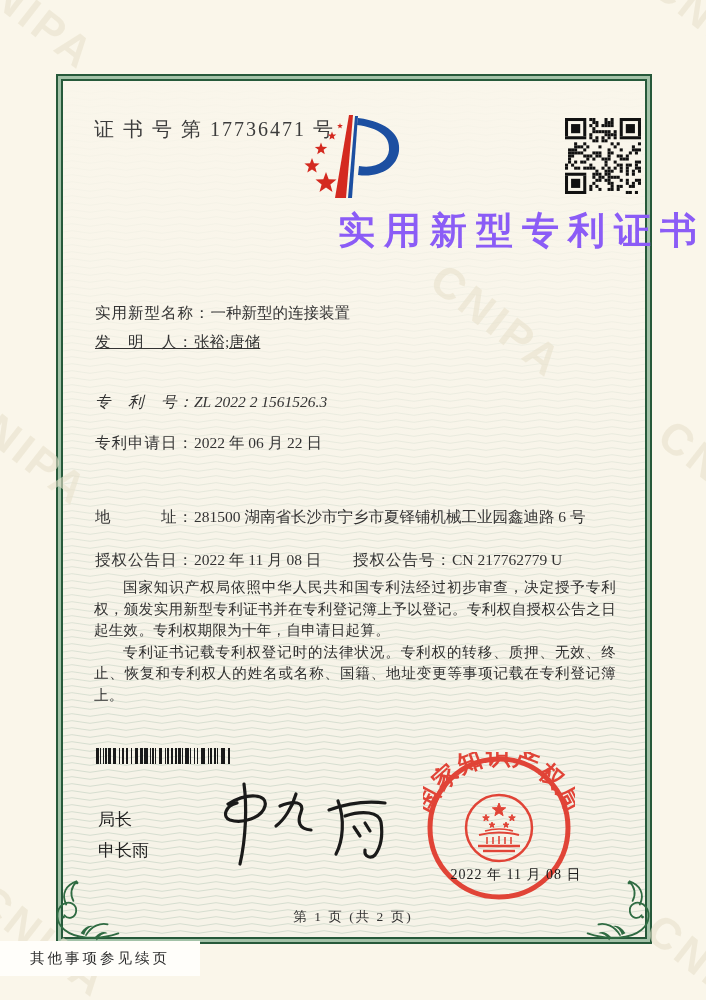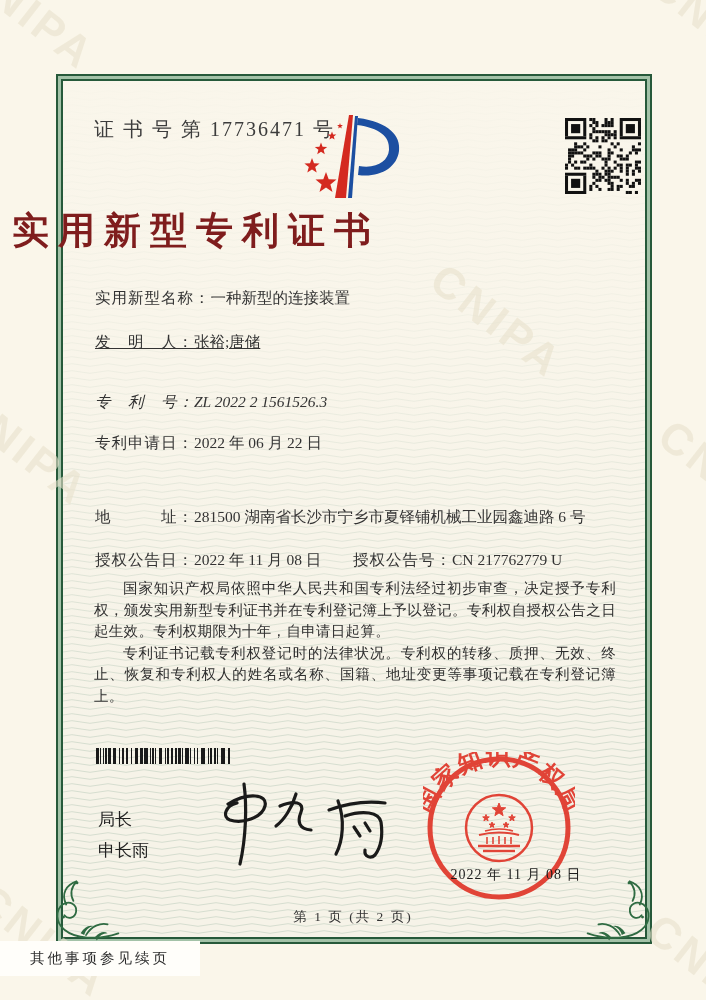--- a/index.html
+++ b/index.html
@@ -27,31 +27,31 @@
   .waves{position:absolute; left:0; top:0;}
   .fade{
     position:absolute; inset:0;
     background:linear-gradient(180deg, rgba(250,246,235,.95) 0%, rgba(250,246,235,.75) 28%,
                rgba(250,246,235,.3) 55%, rgba(250,246,235,0) 78%);
   }
   .cert-no{position:absolute; left:94px; top:116px; font-size:20px; letter-spacing:2px; color:#3c3c3c;}
   .logo{position:absolute; left:288px; top:104px; width:132px; height:98px;}
   .qr{position:absolute; left:565px; top:118px; width:76px; height:76px;}
   .title{
-    position:absolute; left:0; right:0; top:206px; text-align:left;
-    font-size:37px; font-weight:bold; letter-spacing:9px; color:#7f1d1d;padding-left:12px;
+    position:absolute; left:0; right:0; top:206px; text-align:right;
+    font-size:37px; font-weight:bold; letter-spacing:9px; color:#8b5cf6;padding-left:12px;
   }
   .field{position:absolute; left:95px; font-size:15.5px; color:#333; white-space:nowrap;}
   .field .lbl{letter-spacing:1px;}
   .grant-no{position:absolute; left:258px; top:0;}
   .body-text{
     position:absolute; left:94px; top:578px; width:522px;
     font-size:14.5px; line-height:21.5px; color:#2e2e2e; letter-spacing:.3px;
   }
-  .body-text p{margin:0; text-indent:2em; text-align:justify;}
+  .body-text p{margin:0; text-indent:2em; text-align:justify;font-family:Liberation Mono, monospace;}
   .barcode{position:absolute; left:96px; top:748px; height:16px; display:flex; align-items:stretch;}
   .barcode div{background:#1a1a1a;}
   .signer{position:absolute; left:98px; top:804px; font-size:17px; color:#222; line-height:31px;}
   .sig{position:absolute; left:192px; top:774px;}
   .seal{position:absolute; left:423px; top:752px; width:152px; height:152px; opacity:.93;}
   .seal-date{
     position:absolute; left:436px; top:866px; width:160px; text-align:center;
     font-size:14px; color:#1c1c1c; letter-spacing:1px; z-index:6;
   }
   .page-no{position:absolute; left:0; right:0; top:908px; text-align:center; font-size:13.5px; color:#333; letter-spacing:2px;}
@@ -412,21 +412,21 @@
         <rect x="20" y="2" width="3" height="3" fill="#111"></rect>
         <rect x="0" y="18" width="7" height="1" fill="#111"></rect>
         <rect x="0" y="24" width="7" height="1" fill="#111"></rect>
         <rect x="0" y="19" width="1" height="5" fill="#111"></rect>
         <rect x="6" y="19" width="1" height="5" fill="#111"></rect>
         <rect x="2" y="20" width="3" height="3" fill="#111"></rect>
       </svg>
 
     <div class="title">实用新型专利证书</div>
 
-    <div class="field" style="top:288px;">
+    <div class="field" style="top:303px;">
       <span class="lbl">实用新型名称：</span><span>一种新型的连接装置</span>
     </div>
     <div class="field" style="top:332px;text-decoration:underline;">
       <span class="lbl">发　明　人：</span><span>张裕;唐储</span>
     </div>
     <div class="field" style="top:392px;font-style:italic;">
       <span class="lbl">专　利　号：</span><span>ZL 2022 2 1561526.3</span>
     </div>
     <div class="field" style="top:421px;margin-top:12px;">
       <span class="lbl">专利申请日：</span><span>2022 年 06 月 22 日</span>

